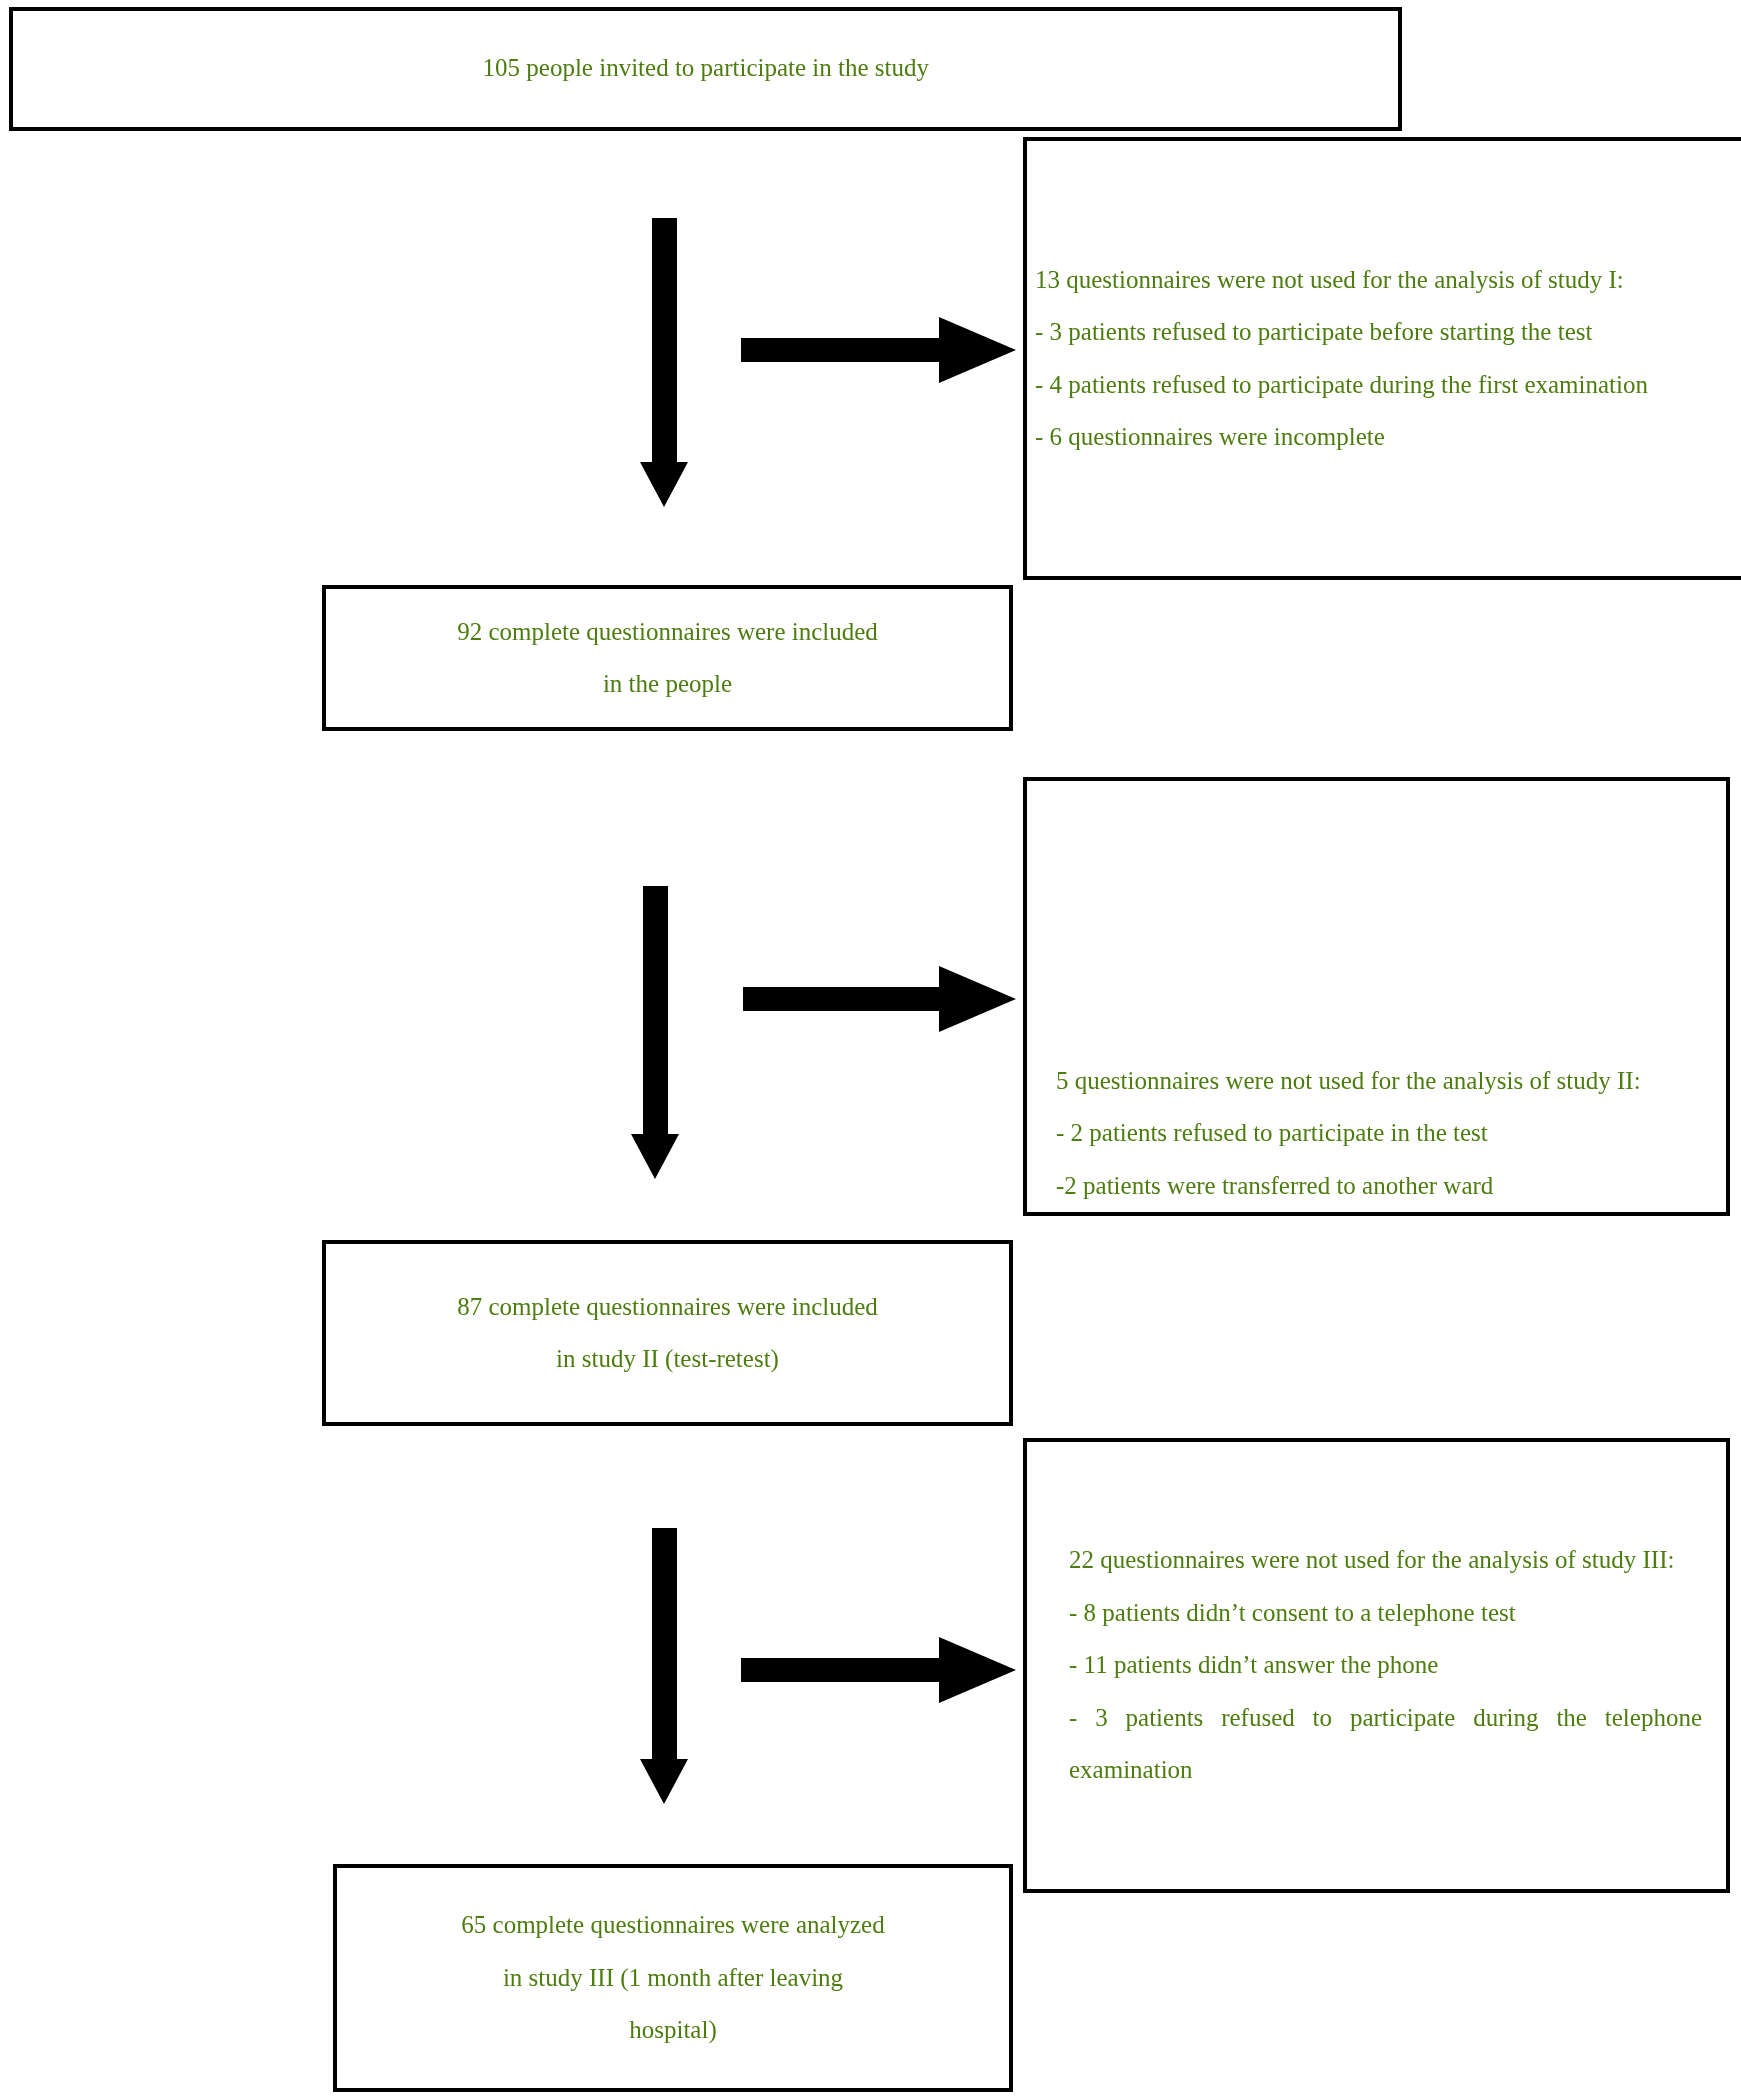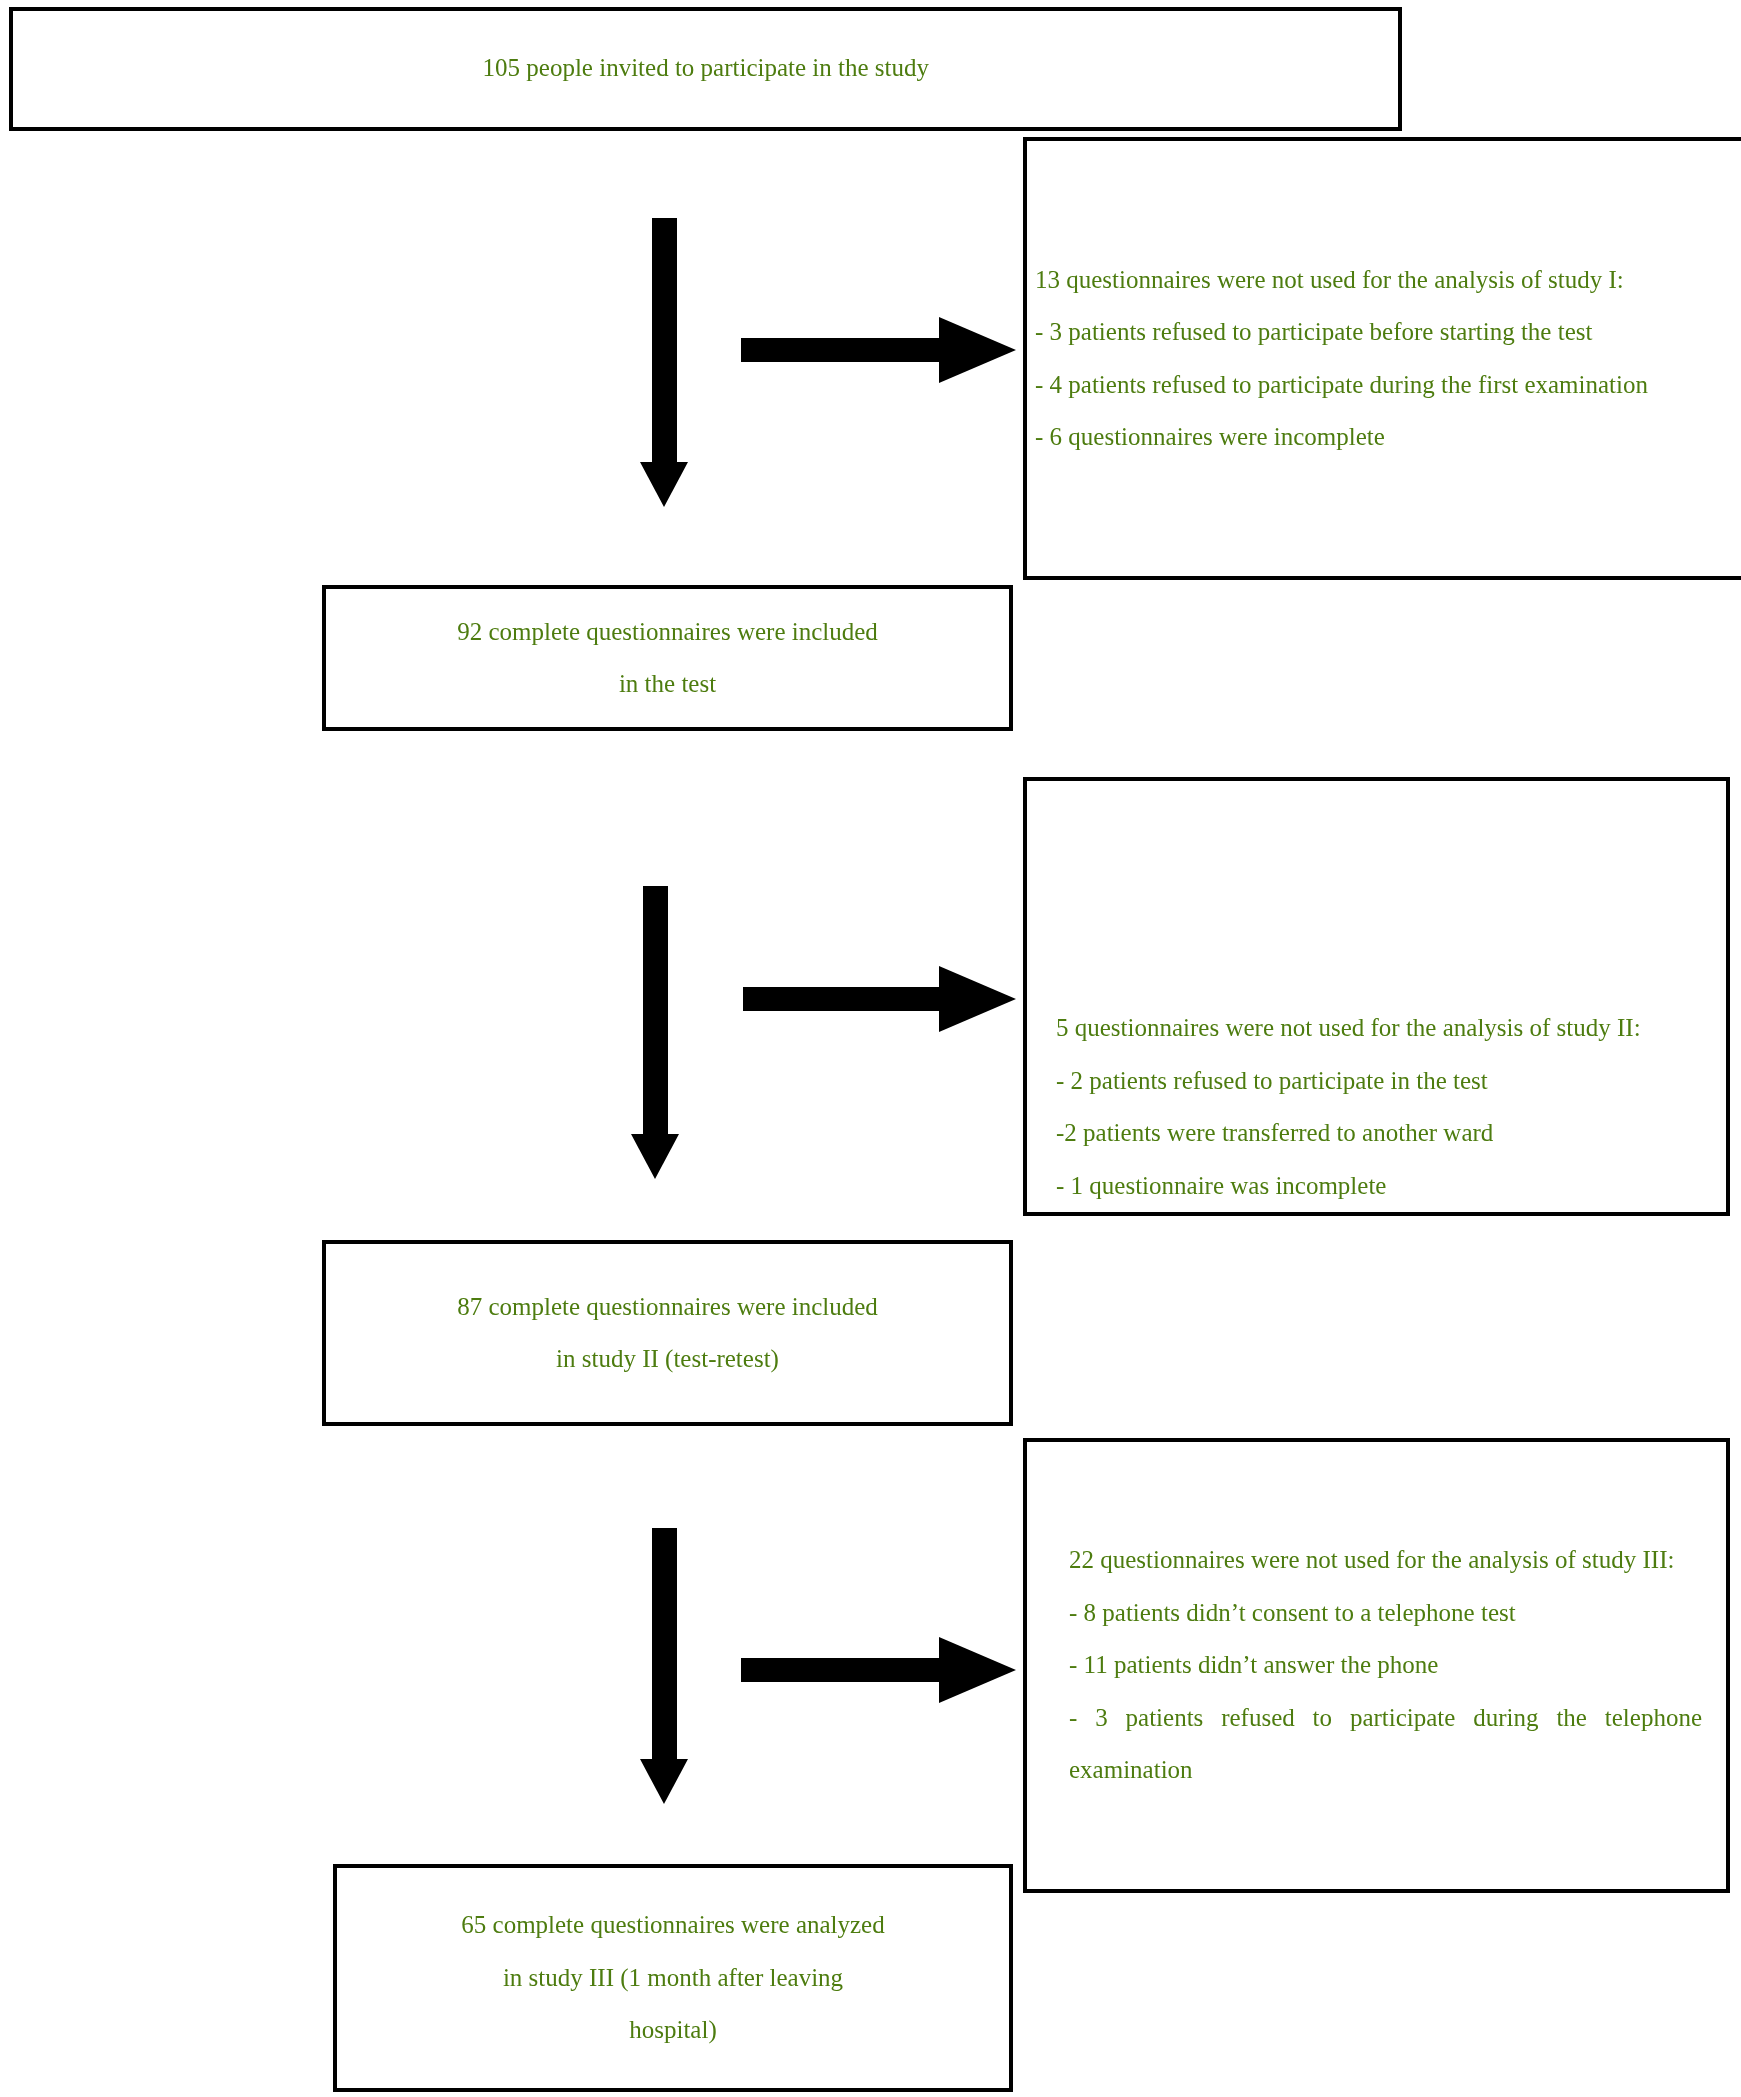--- a/index.html
+++ b/index.html
@@ -84,39 +84,38 @@
         <div class="tline">13 questionnaires were not used for the analysis of study I:</div>
         <div class="tline">- 3 patients refused to participate before starting the test</div>
         <div class="tline">- 4 patients refused to participate during the first examination</div>
         <div class="tline">- 6 questionnaires were incomplete</div>
       </div>
   </div>
 
   <div class="box center-box" id="box-incl-1">
     <div>
         <div class="tline">92 complete questionnaires were included</div>
-        <div class="tline">in the test</div>
+        <div class="tline">in the people</div>
       </div>
   </div>
 
   <div>
     <div class="shaft" id="down2-shaft"></div>
     <div class="head down" id="down2-head"></div>
   </div>
   <div>
     <div class="shaft" id="right2-shaft"></div>
     <div class="head right" id="right2-head"></div>
   </div>
 
   <div class="box excl-box" id="box-excl-2">
     <div>
         <div class="tline">5 questionnaires were not used for the analysis of study II:</div>
         <div class="tline">- 2 patients refused to participate in the test</div>
         <div class="tline">-2 patients were transferred to another ward</div>
-        <div class="tline">- 1 questionnaire was incomplete</div>
       </div>
   </div>
 
   <div class="box center-box" id="box-incl-2">
     <div>
         <div class="tline">87 complete questionnaires were included</div>
         <div class="tline">in study II (test-retest)</div>
       </div>
   </div>
 

